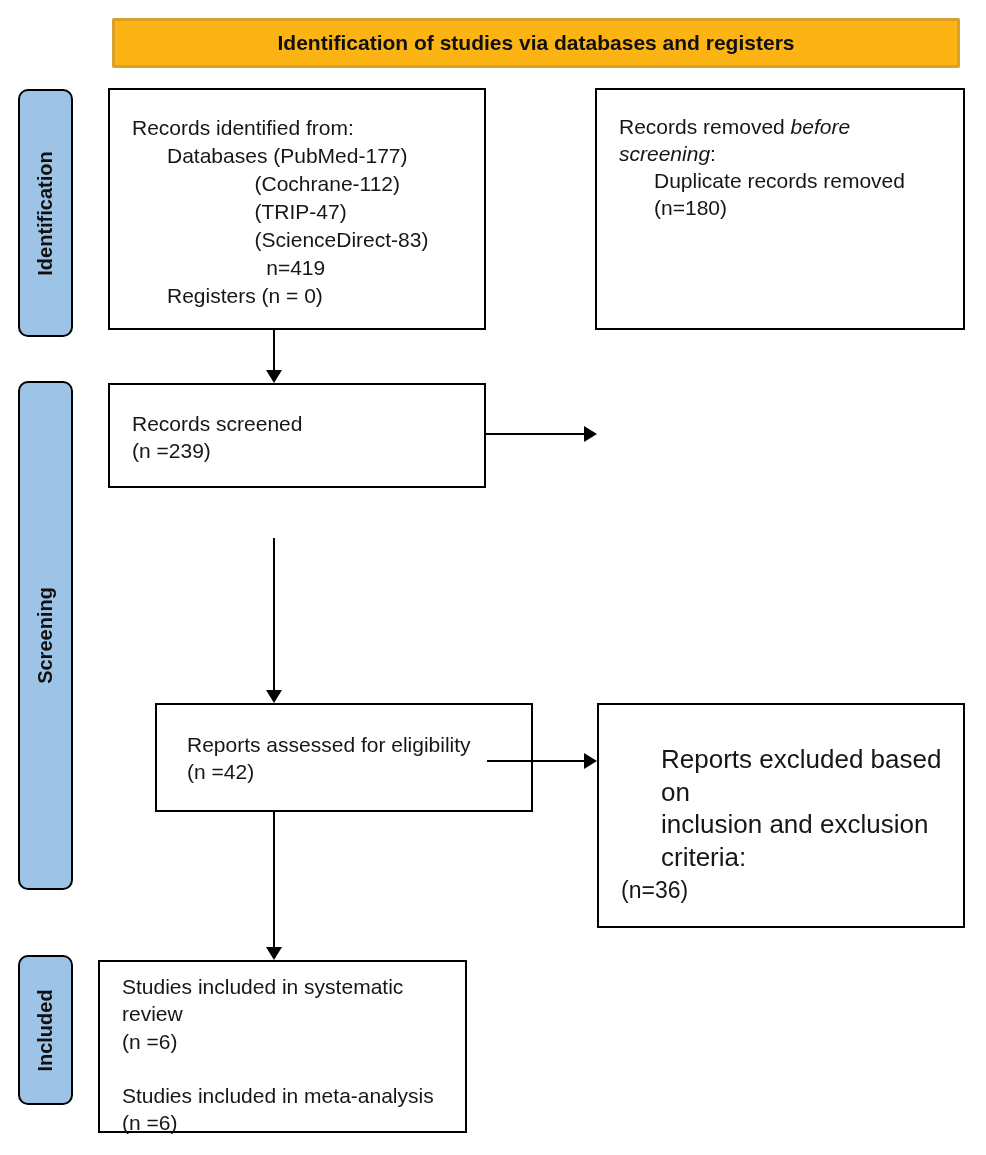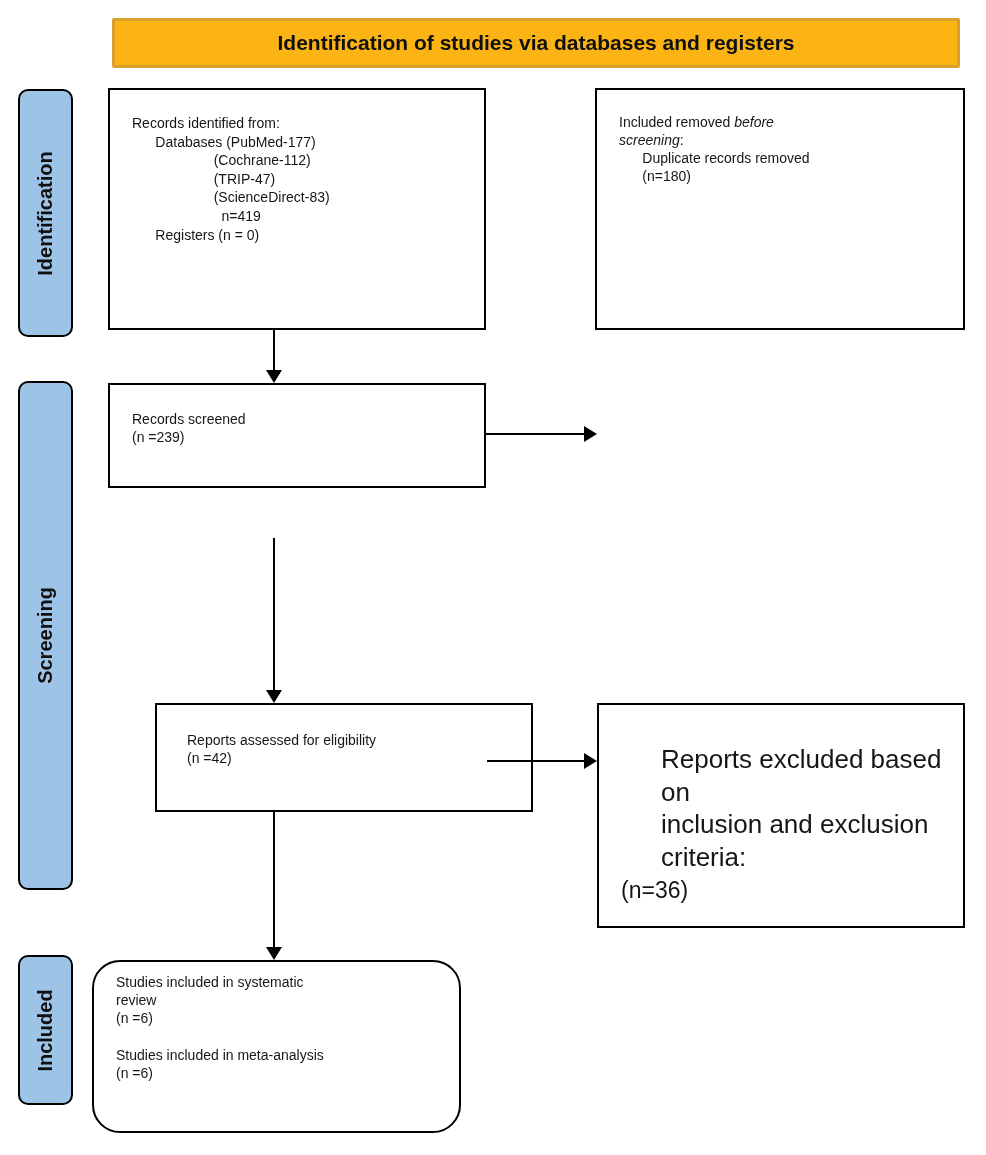--- a/index.html
+++ b/index.html
@@ -51,34 +51,34 @@
   }
 
   
   .box {
     position: absolute;
     background: #ffffff;
     border: 2px solid #000000;
   }
   .box-text {
     white-space: pre-wrap;
-    font-size: 14px;
+    font-size: 21px;
     line-height: 1.28;
   }
   .box-a { left: 108px; top: 88px;  width: 378px; height: 242px; padding: 24px 10px 8px 22px; }
   .box-a .box-text { line-height: 1.33; }
   .box-b { left: 595px; top: 88px;  width: 370px; height: 242px; padding: 24px 12px 8px 22px; }
   .box-c { left: 108px; top: 383px; width: 378px; height: 105px; padding: 26px 12px 0 22px; }
   .box-d { left: 597px; top: 383px; width: 368px; height: 249px; padding: 11px 10px 6px 22px; }
   .box-d .box-text { line-height: 1.24; }
   .box-e { left: 108px; top: 703px; width: 378px; height: 109px; padding: 27px 12px 8px 30px; margin-left: 47px; }
   .box-f { left: 597px; top: 703px; width: 368px; height: 225px; padding: 38px 8px 8px 22px; }
   .box-f .main  { white-space: pre-wrap; font-size: 26px; line-height: 1.25; margin-left: 40px; }
   .box-f .count { white-space: pre-wrap; font-size: 23px; line-height: 1.3; margin-top: 3px; }
-  .box-g { left: 92px; top: 960px; width: 369px; height: 173px; padding: 11px 8px 6px 22px; border-radius: 28px; }
+  .box-g { left: 98px; top: 960px; width: 369px; height: 173px; padding: 11px 8px 6px 22px; }
   .box-g .box-text { line-height: 1.3; }
   .italic { font-style: italic; }
 
   
   .varrow { position: absolute; width: 16px; }
   .varrow .line {
     position: absolute; left: 7px; top: 0;
     width: 2px; height: calc(100% - 11px);
     background: #000;
   }
@@ -131,21 +131,21 @@
     <div class="box-text">Records identified from:
       Databases (PubMed-177)
                      (Cochrane-112)
                      (TRIP-47)
                      (ScienceDirect-83)
                        n=419
       Registers (n = 0)</div>
   </div>
 
   <div class="box box-b">
-    <div class="box-text"><span>Included removed </span><span class="italic">before
+    <div class="box-text"><span>Records removed </span><span class="italic">before
 screening</span><span>:
       Duplicate records removed
       (n=180)</span></div>
   </div>
 
   <div class="box box-c">
     <div class="box-text">Records screened
 (n =239)</div>
   </div>
 

